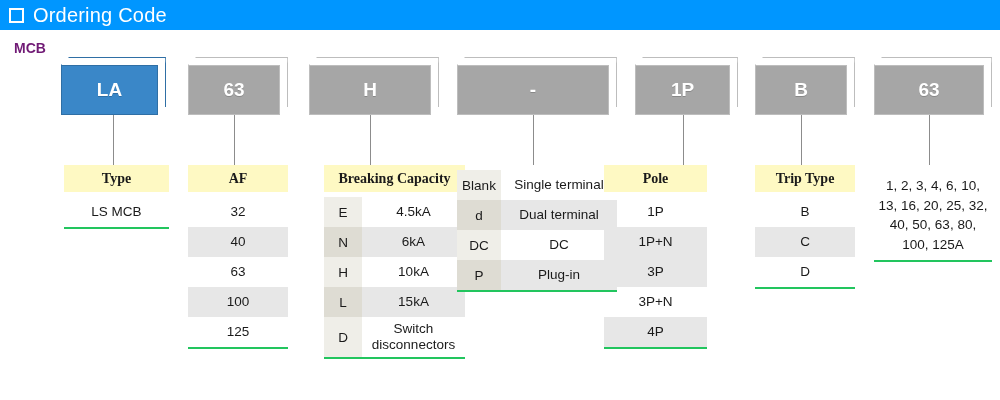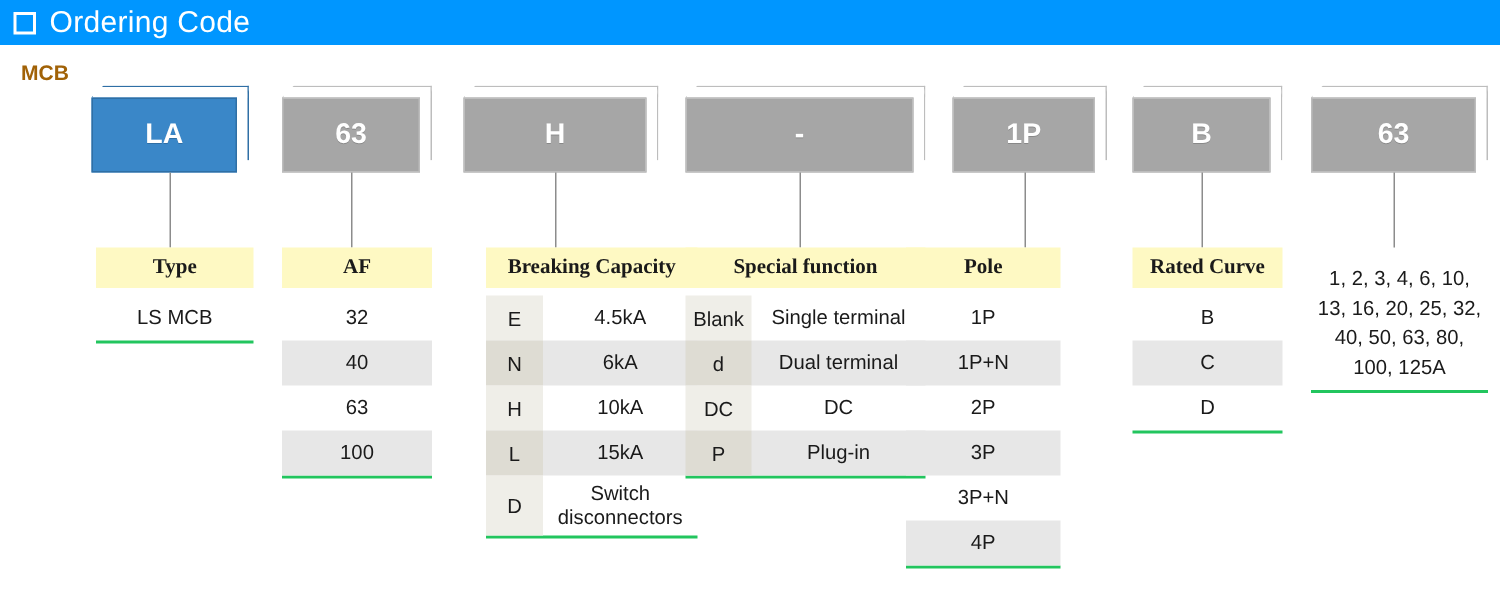--- a/index.html
+++ b/index.html
@@ -22,21 +22,21 @@
     margin-left:9px;margin-right:9px;box-sizing:border-box;
   }
   .title-text{
     color:#ffffff;font-size:20px;letter-spacing:.2px;line-height:20px;
     font-family:"Liberation Sans", sans-serif;
   }
 
   
   .mcb-label{
     position:absolute;left:14px;top:40px;
-    color:#a16207;font-size:14px;font-weight:bold;
+    color:#701a75;font-size:14px;font-weight:bold;
     font-family:"Liberation Sans", sans-serif;
   }
 
   
   .boxes{position:absolute;left:0;top:57px;width:1000px;height:62px;}
   .box3d{
     position:absolute;top:8px;height:50px;
   }
   .box3d .face{
     position:absolute;left:0;top:0;right:8px;bottom:0;
@@ -192,20 +192,23 @@
         </div>
         <div class="row alt">
           <div class="desc">40</div>
         </div>
         <div class="row">
           <div class="desc">63</div>
         </div>
         <div class="row alt">
           <div class="desc">100</div>
         </div>
+        <div class="row">
+          <div class="desc">125</div>
+        </div>
       </div>
     </div>
     <div class="col" style="left: 324px; width: 141px;">
       <div class="col-head">Breaking Capacity</div>
       <div class="col-body">
         <div class="row">
           <div class="code" style="flex-basis: 38px; width: 38px;">E</div>
           <div class="desc">4.5kA</div>
         </div>
         <div class="row alt">
@@ -220,21 +223,20 @@
           <div class="code" style="flex-basis: 38px; width: 38px;">L</div>
           <div class="desc">15kA</div>
         </div>
         <div class="row">
           <div class="code" style="flex-basis: 38px; width: 38px;">D</div>
           <div class="desc">Switch disconnectors</div>
         </div>
       </div>
     </div>
     <div class="col" style="left: 457px; width: 160px;">
-      <div class="col-head">Special function</div>
       <div class="col-body">
         <div class="row">
           <div class="code" style="flex-basis: 44px; width: 44px;">Blank</div>
           <div class="desc">Single terminal</div>
         </div>
         <div class="row alt">
           <div class="code" style="flex-basis: 44px; width: 44px;">d</div>
           <div class="desc">Dual terminal</div>
         </div>
         <div class="row">
@@ -249,36 +251,33 @@
     </div>
     <div class="col" style="left: 604px; width: 103px;">
       <div class="col-head">Pole</div>
       <div class="col-body">
         <div class="row">
           <div class="desc">1P</div>
         </div>
         <div class="row alt">
           <div class="desc">1P+N</div>
         </div>
-        <div class="row">
-          <div class="desc">2P</div>
-        </div>
         <div class="row alt">
           <div class="desc">3P</div>
         </div>
         <div class="row">
           <div class="desc">3P+N</div>
         </div>
         <div class="row alt">
           <div class="desc">4P</div>
         </div>
       </div>
     </div>
     <div class="col" style="left: 755px; width: 100px;">
-      <div class="col-head">Rated Curve</div>
+      <div class="col-head">Trip Type</div>
       <div class="col-body">
         <div class="row">
           <div class="desc">B</div>
         </div>
         <div class="row alt">
           <div class="desc">C</div>
         </div>
         <div class="row">
           <div class="desc">D</div>
         </div>

